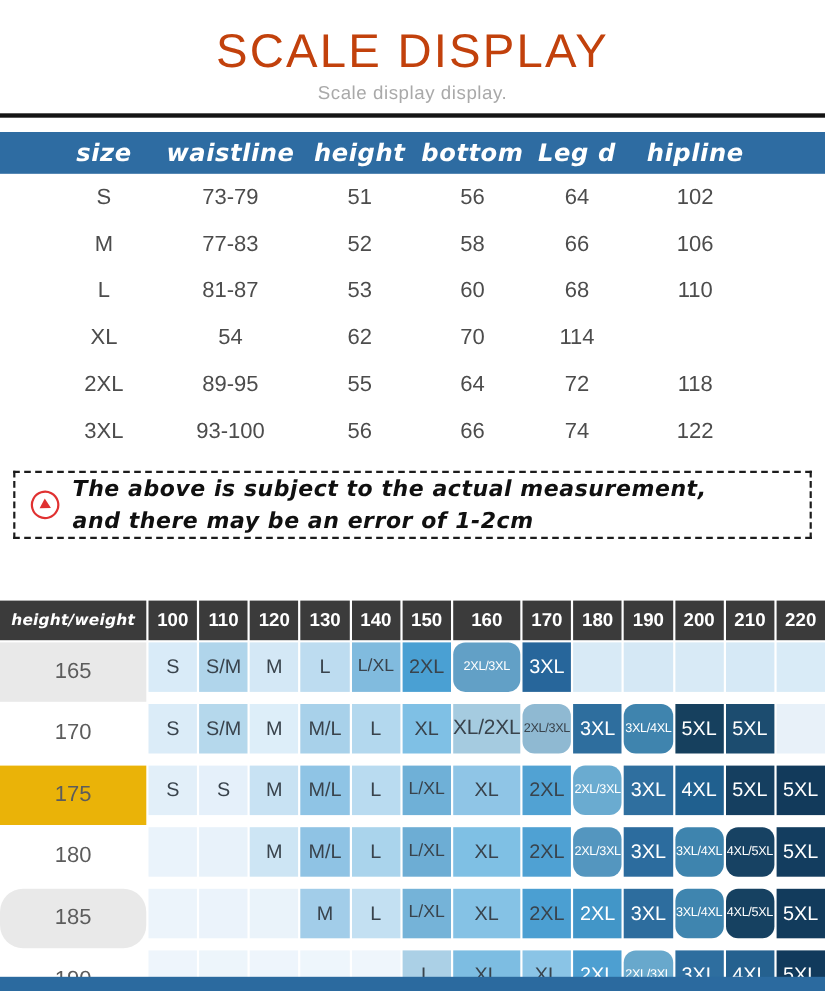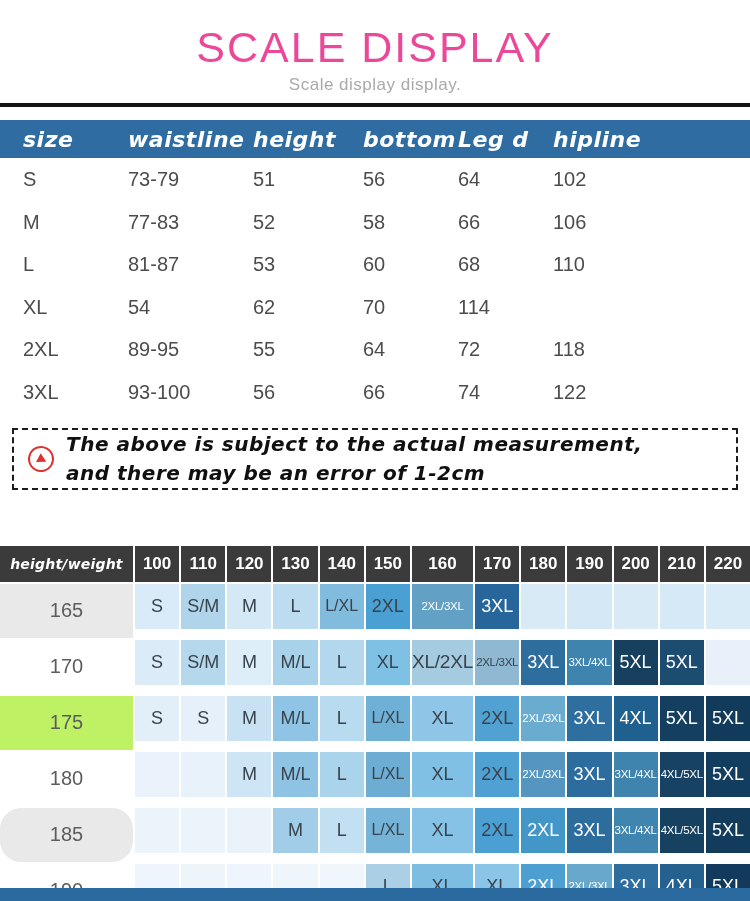--- a/index.html
+++ b/index.html
@@ -2,28 +2,28 @@
 <html><head>
 <meta charset="utf-8">
 <style>
   html,body{margin:0;padding:0;}
   body{
     width:750px;height:901px;position:relative;background:#fff;overflow:hidden;
     font-family:"Liberation Sans",sans-serif;
   }
   
   header{padding-top:24px;text-align:center;}
-  .title{font-size:43px;font-weight:400;letter-spacing:2px;color:#ec4899;line-height:1.1;margin:0;}
+  .title{font-size:43px;font-weight:400;letter-spacing:2px;color:#c2410c;line-height:1.1;margin:0;}
   .subtitle{font-size:17px;color:#a9a9a9;margin-top:4px;letter-spacing:.5px;}
   .rule{height:4px;background:#141414;margin-top:8px;}
   
   #size-table{margin-top:13px;}
   .st-header,.st-row{
     display:grid;grid-template-columns:105px 125px 110px 95px 95px 120px;
-    padding-left:23px;align-items:center;
+    padding-left:42px;align-items:center;text-align:center;
   }
   .st-header{background:#2e6ca2;height:38px;}
   .st-h-cell{color:#fff;font-family:"DejaVu Sans",sans-serif;font-style:italic;font-weight:700;font-size:22px;letter-spacing:.5px;}
   .st-row{height:42.6px;color:#4c4c4c;font-size:20px;}
   
   .note{
     margin:14px 12px 0;border:2px dashed #1c1c1c;height:62px;box-sizing:border-box;
     display:flex;align-items:center;
   }
   .note-icon{
@@ -45,21 +45,21 @@
   .m-hcell{background:#3b3b3b;height:36px;display:flex;align-items:center;justify-content:center;color:#fff;}
   .m-corner{font-family:"DejaVu Sans",sans-serif;font-style:italic;font-weight:700;font-size:14px;letter-spacing:.2px;text-align:center;}
   .m-num{font-size:17px;font-weight:700;}
   .m-label{height:54px;display:flex;align-items:center;justify-content:center;font-size:20px;color:#5c5c5c;}
   .m-cell{height:45px;display:flex;align-items:center;justify-content:center;}
   .fg-d{color:#39434c;}
   .fg-w{color:#ffffff;}
   .fs-l{font-size:18px;}
   .fs-m{font-size:16px;}
   .fs-s{font-size:19px;letter-spacing:-.2px;}
-  .fs-xs{font-size:11.5px;letter-spacing:-.3px;}
+  .fs-xs{font-size:11.5px;letter-spacing:-.3px;border-radius:11px;}
   
   .bottom-bar{position:absolute;left:0;right:0;bottom:0;height:13px;background:#2b6a9f;}
 </style>
 </head>
 <body>
 
 <div class="page">
   <header>
     <h1 class="title">SCALE DISPLAY</h1>
     <div class="subtitle">Scale display display.</div>
@@ -171,21 +171,21 @@
       <div class="m-cell fg-d fs-l" style="background: rgb(168, 209, 234);">M/L</div>
       <div class="m-cell fg-d fs-l" style="background: rgb(179, 216, 238);">L</div>
       <div class="m-cell fg-d fs-l" style="background: rgb(127, 192, 229);">XL</div>
       <div class="m-cell fg-d fs-s" style="background: rgb(165, 203, 224);">XL/2XL</div>
       <div class="m-cell fg-d fs-xs" style="background: rgb(143, 185, 210);">2XL/3XL</div>
       <div class="m-cell fg-w fs-l" style="background: rgb(46, 110, 158);">3XL</div>
       <div class="m-cell fg-w fs-xs" style="background: rgb(63, 132, 174);">3XL/4XL</div>
       <div class="m-cell fg-w fs-l" style="background: rgb(22, 64, 94);">5XL</div>
       <div class="m-cell fg-w fs-l" style="background: rgb(28, 76, 111);">5XL</div>
       <div class="m-cell fg-d fs-l" style="background: rgb(232, 241, 249);"></div>
-      <div class="m-label" style="background: #bef264;">175</div>
+      <div class="m-label" style="background: #eab308;">175</div>
       <div class="m-cell fg-d fs-l" style="background: rgb(226, 239, 249);">S</div>
       <div class="m-cell fg-d fs-l" style="background: rgb(229, 240, 250);">S</div>
       <div class="m-cell fg-d fs-l" style="background: rgb(200, 226, 243);">M</div>
       <div class="m-cell fg-d fs-l" style="background: rgb(143, 196, 229);">M/L</div>
       <div class="m-cell fg-d fs-l" style="background: rgb(185, 219, 240);">L</div>
       <div class="m-cell fg-d fs-m" style="background: rgb(111, 176, 215);">L/XL</div>
       <div class="m-cell fg-d fs-l" style="background: rgb(143, 197, 230);">XL</div>
       <div class="m-cell fg-d fs-l" style="background: rgb(81, 162, 211);">2XL</div>
       <div class="m-cell fg-w fs-xs" style="background: rgb(106, 171, 208);">2XL/3XL</div>
       <div class="m-cell fg-w fs-l" style="background: rgb(47, 111, 159);">3XL</div>

